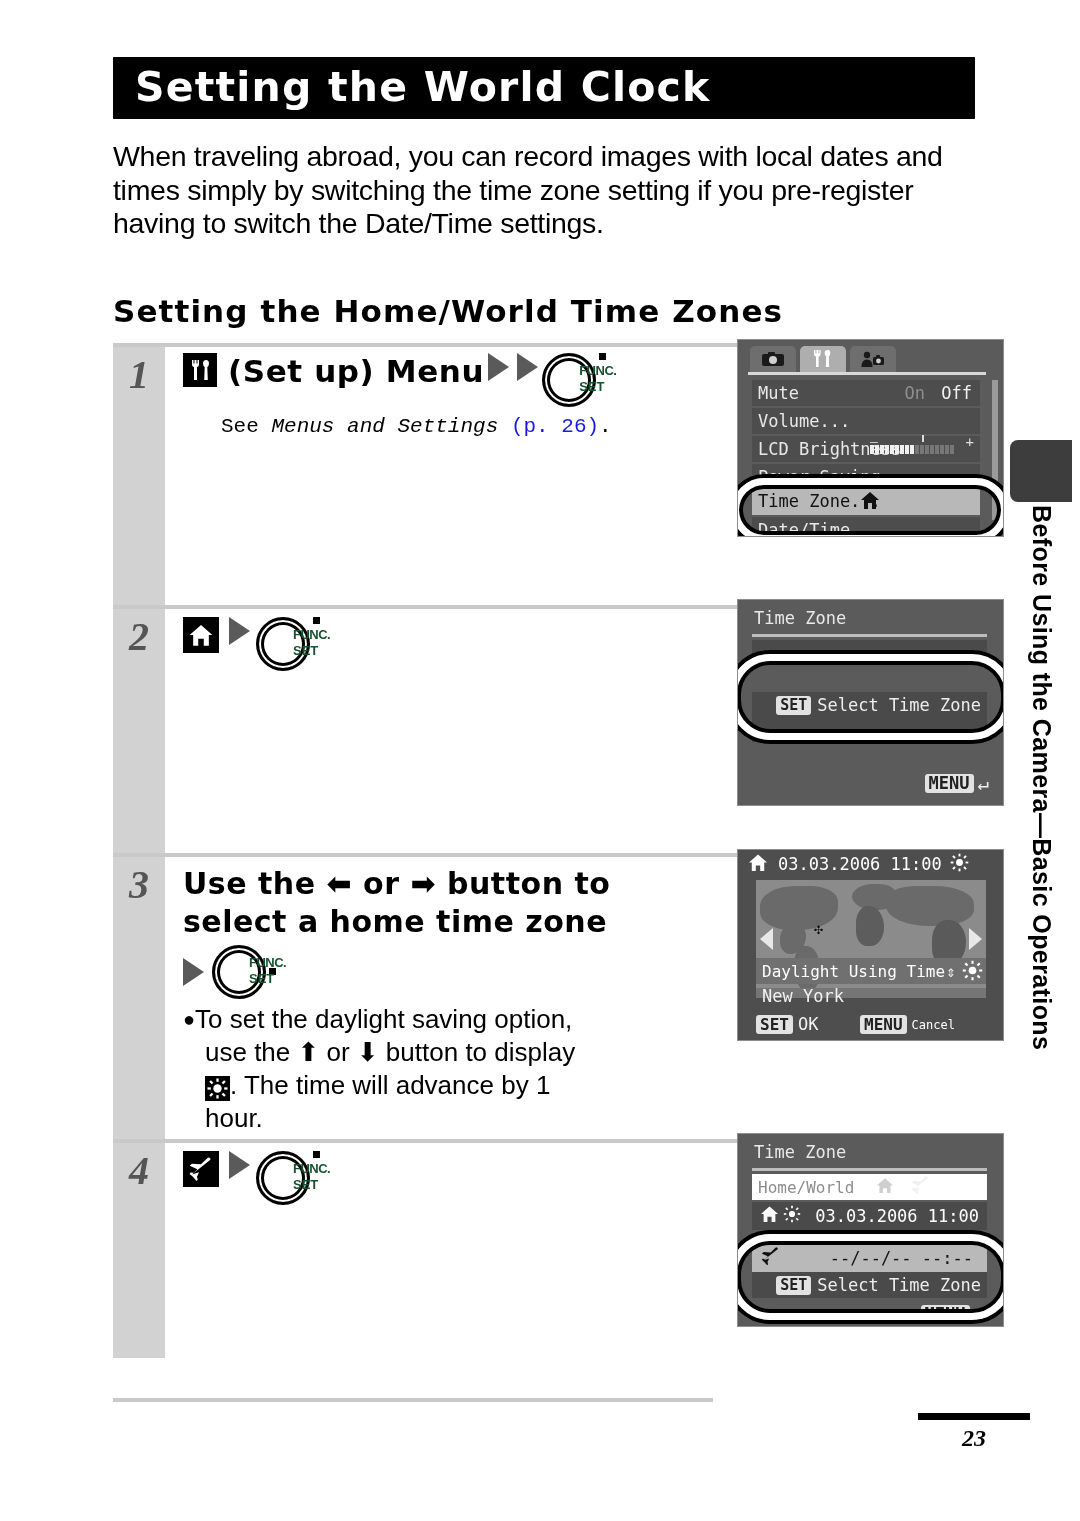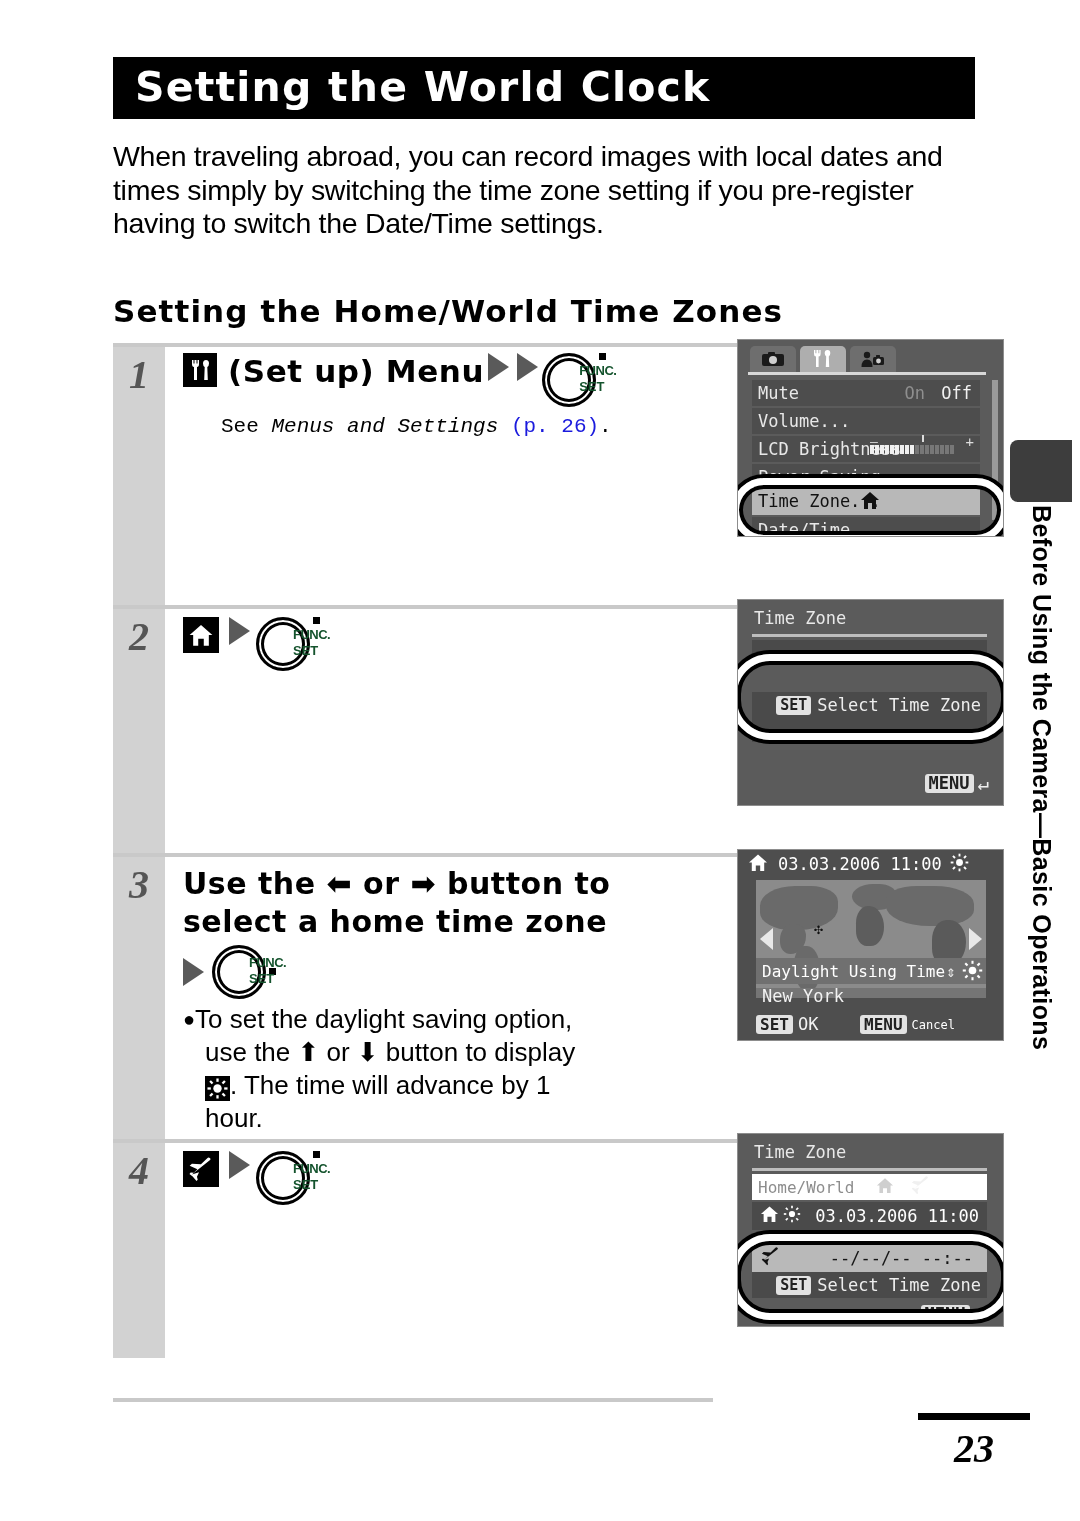--- a/index.html
+++ b/index.html
@@ -163,21 +163,21 @@
     writing-mode:vertical-rl;
     font-size:25px;font-weight:bold;color:#000;letter-spacing:0.4px;
     font-family:"Liberation Sans",sans-serif;white-space:nowrap;
   }
 
   
   .footrule{position:absolute;left:113px;top:1398px;width:600px;height:4px;background:#c9c9c9;}
   .pagerule{position:absolute;left:918px;top:1413px;width:112px;height:7px;background:#000;}
   .pagenum{
     position:absolute;left:918px;top:1425px;width:112px;text-align:center;
-    font-size:40px;font-weight:bold;font-style:italic;color:#000;
+    font-size:24px;font-weight:bold;font-style:italic;color:#000;
     font-family:"Liberation Serif", serif;
   }
 </style>
 </head>
 <body>
 
 <div class="page">
 
   <div class="title-bar">
     <div class="title-text">Setting the World Clock</div>

